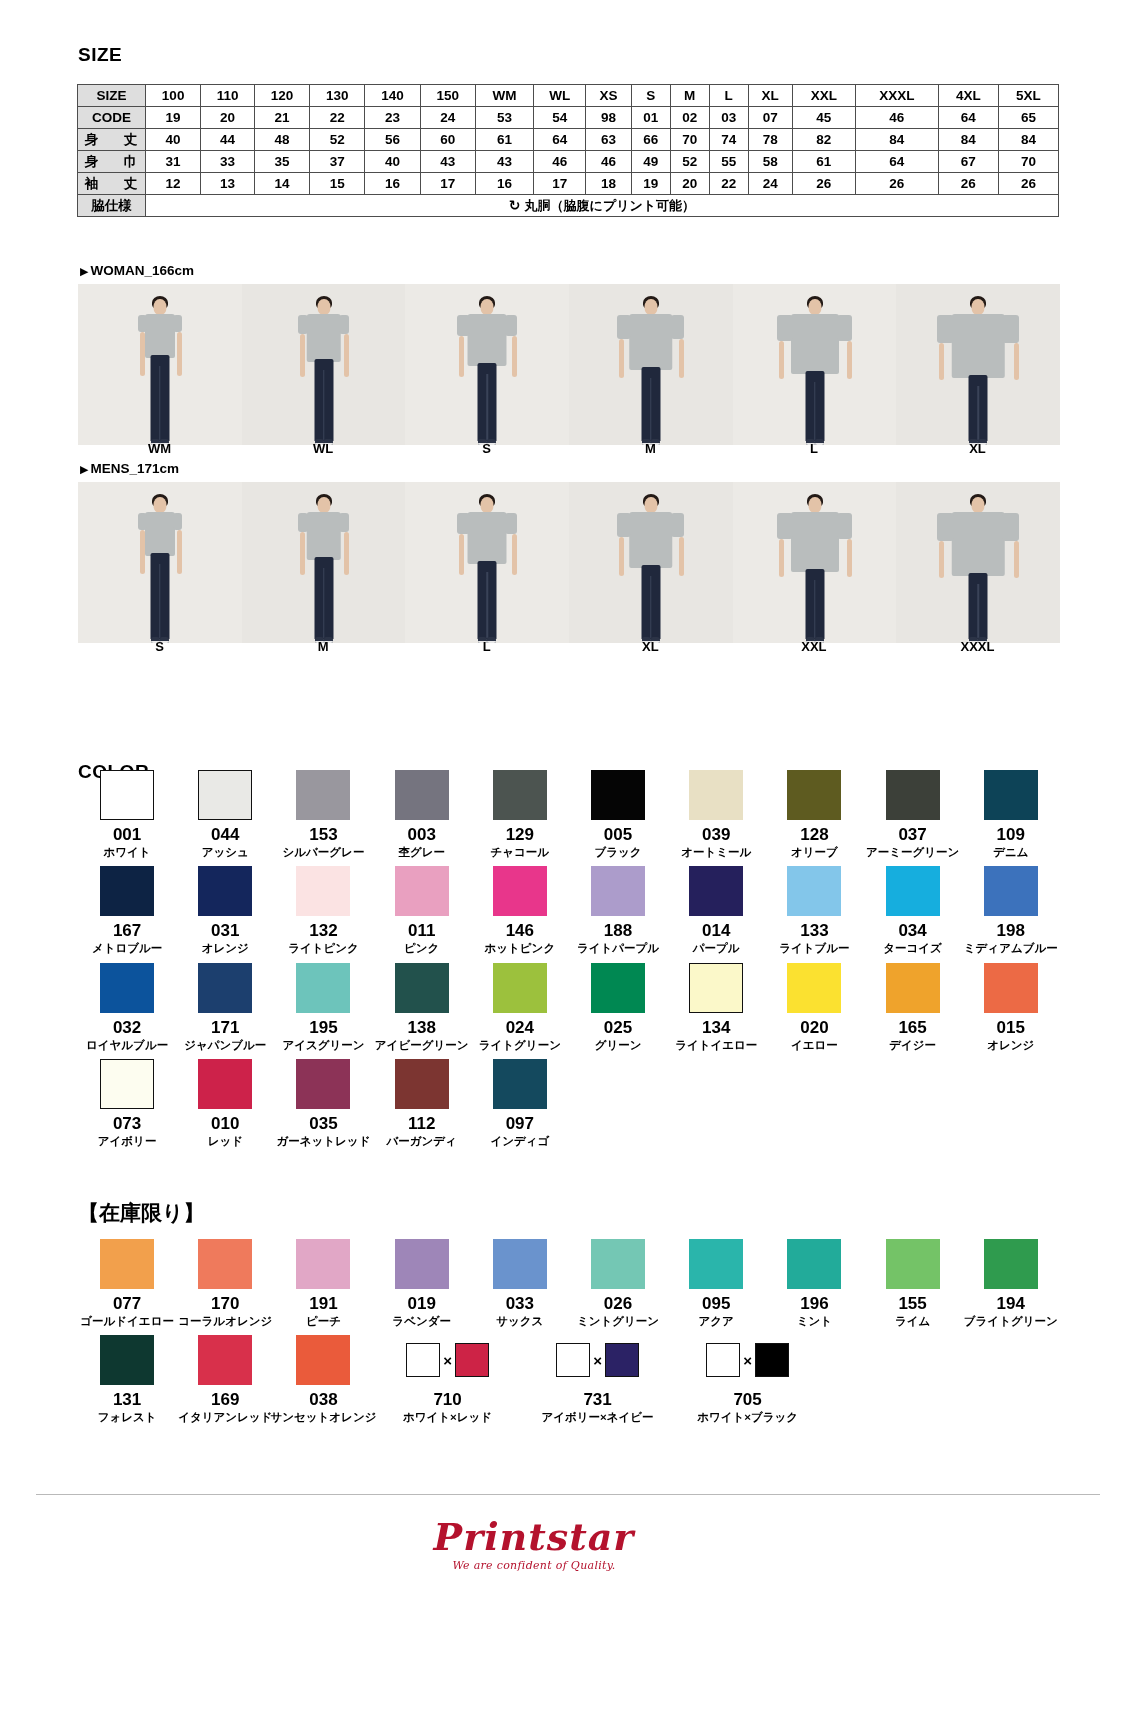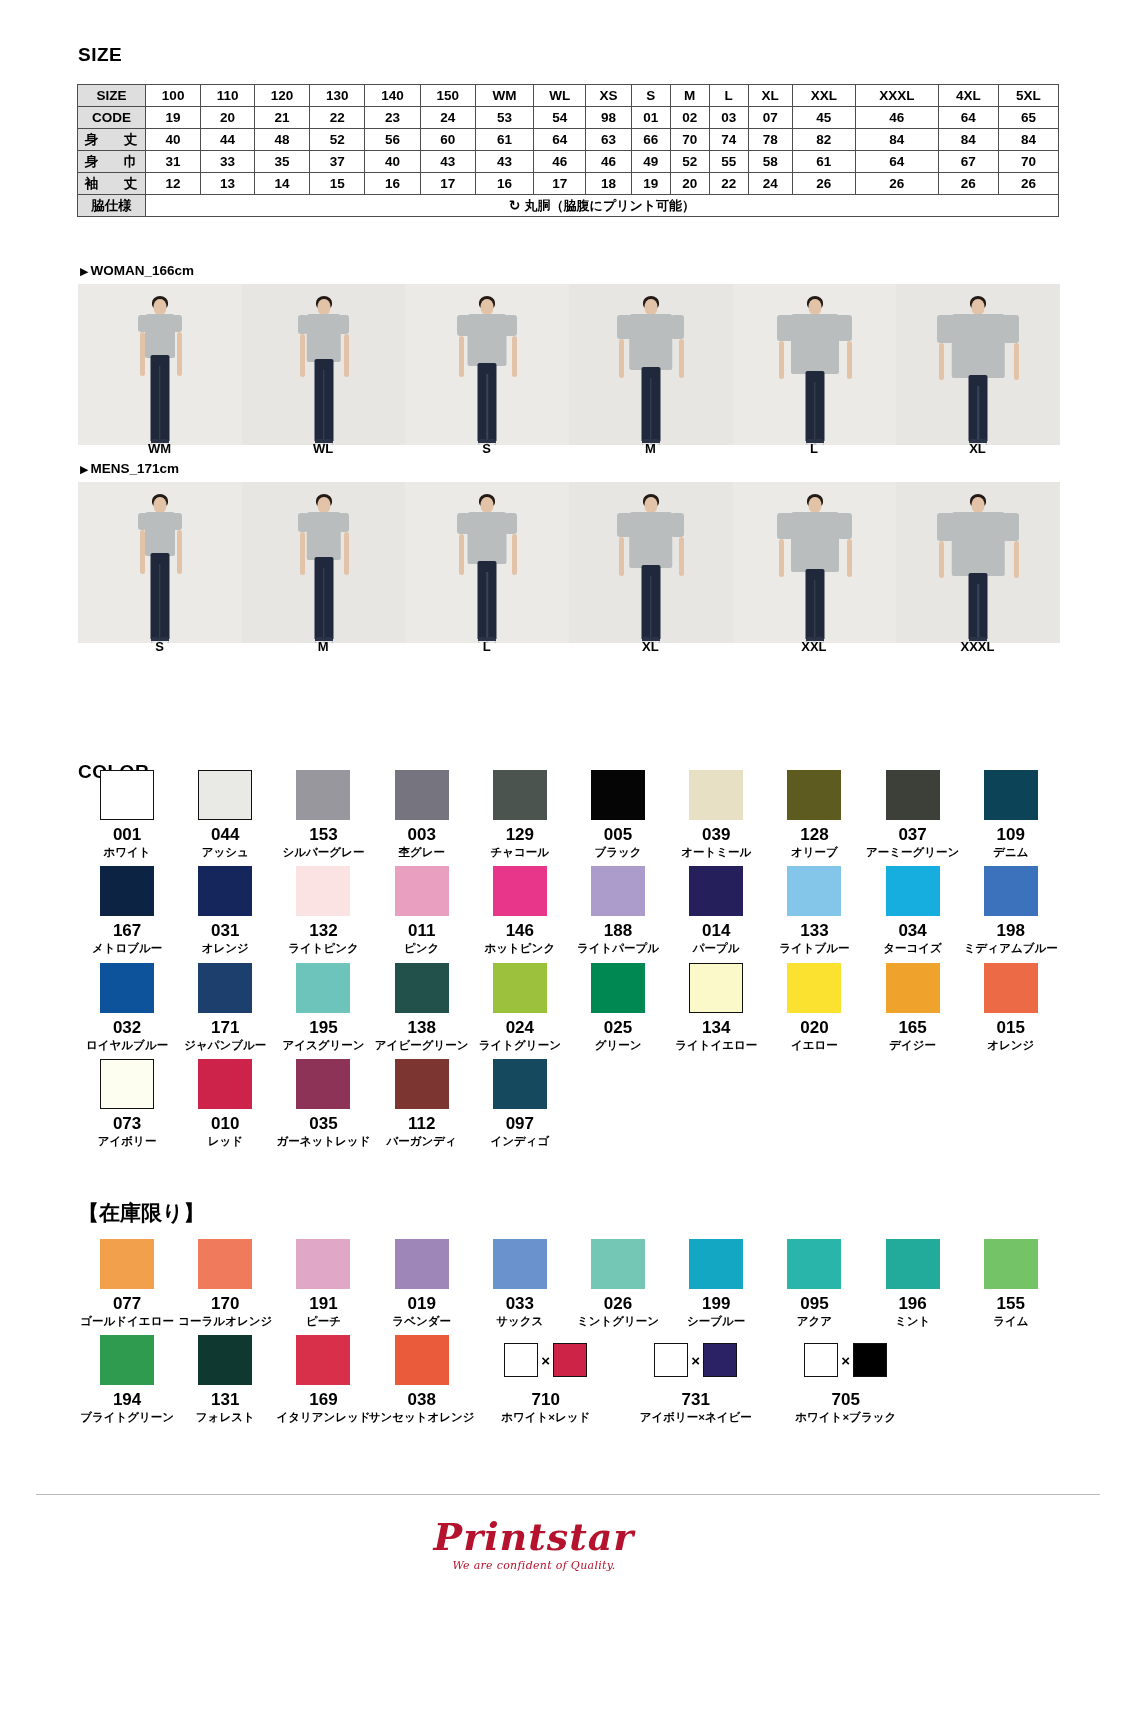--- a/index.html
+++ b/index.html
@@ -782,25 +782,20 @@
       <div class="swatch" style="background: rgb(106, 147, 205);"></div>
       <div class="swatch-code">033</div>
       <div class="swatch-name">サックス</div>
     </div>
     <div class="swatch-cell">
       <div class="swatch" style="background: rgb(116, 199, 180);"></div>
       <div class="swatch-code">026</div>
       <div class="swatch-name">ミントグリーン</div>
     </div>
     <div class="swatch-cell">
-      <div class="swatch" style="background: rgb(20, 167, 196);"></div>
-      <div class="swatch-code">199</div>
-      <div class="swatch-name">シーブルー</div>
-    </div>
-    <div class="swatch-cell">
       <div class="swatch" style="background: rgb(42, 181, 171);"></div>
       <div class="swatch-code">095</div>
       <div class="swatch-name">アクア</div>
     </div>
     <div class="swatch-cell">
       <div class="swatch" style="background: rgb(34, 171, 154);"></div>
       <div class="swatch-code">196</div>
       <div class="swatch-name">ミント</div>
     </div>
     <div class="swatch-cell">

